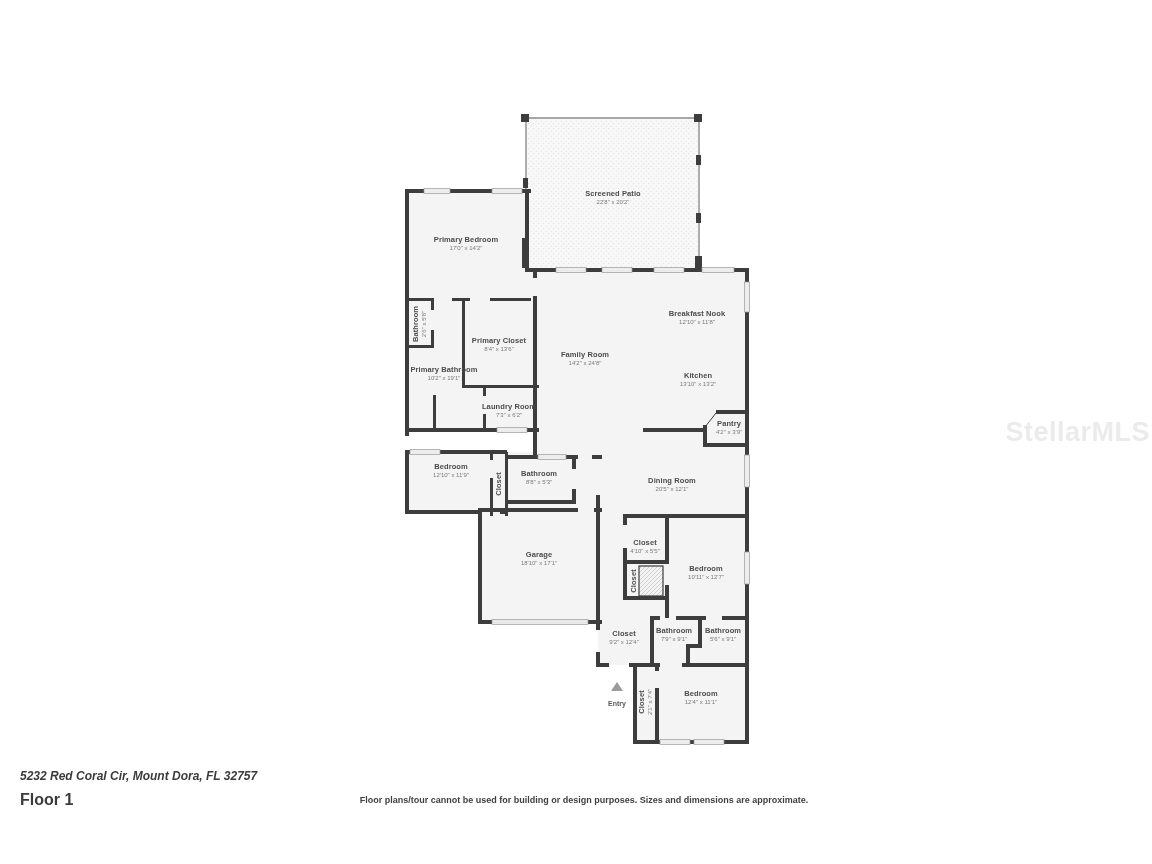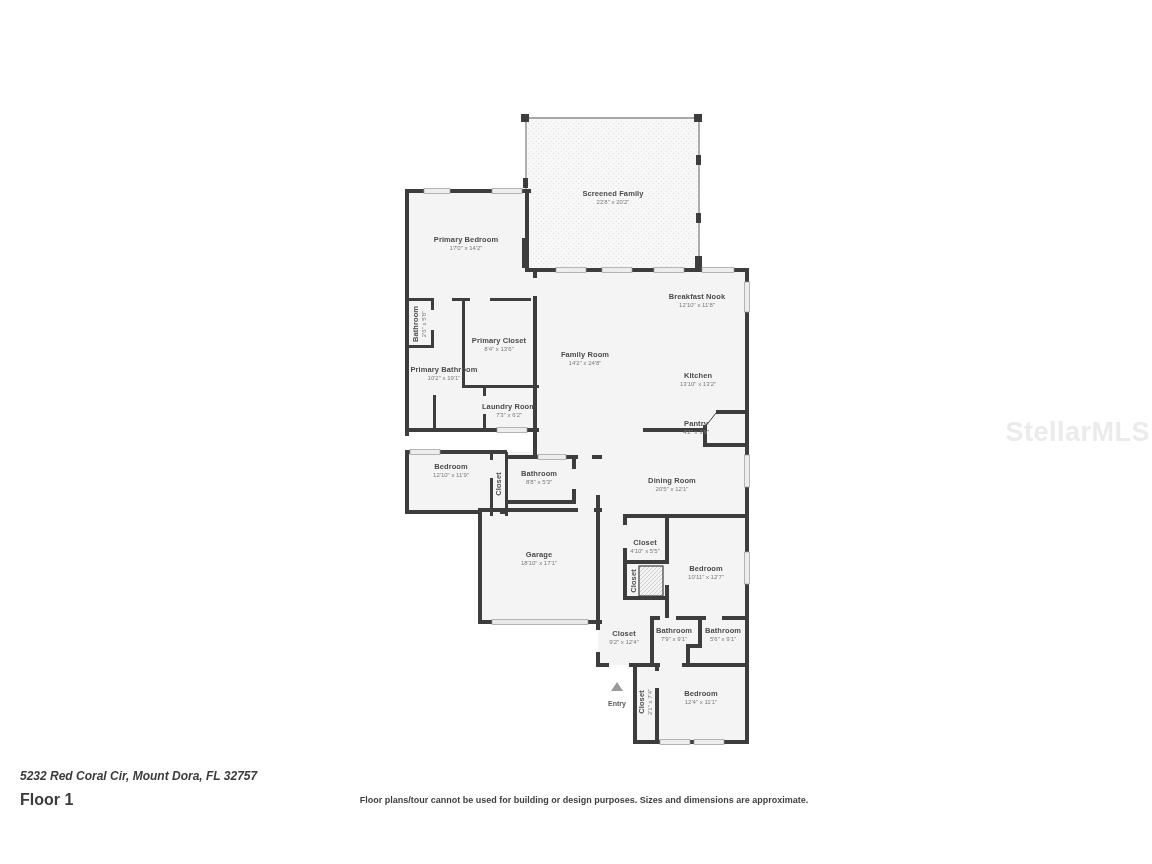--- a/index.html
+++ b/index.html
@@ -165,21 +165,21 @@
       <rect x="497" y="427.5" width="30" height="5"></rect>
       <rect x="492" y="619.5" width="96" height="5" fill="#e8e8e8"></rect>
     </g>
 
     <g>
       <polygon points="611,691 623,691 617,682" fill="#9a9a9a"></polygon>
     </g>
   </svg>
 
   <div class="room-label" style="left:613px;top:197px">
-    <span class="nm">Screened Family</span>
+    <span class="nm">Screened Patio</span>
     <span class="dm">22'8" x 20'2"</span>
   </div>
   <div class="room-label" style="left:466px;top:243px">
     <span class="nm">Primary Bedroom</span>
     <span class="dm">17'0" x 14'2"</span>
   </div>
   <div class="room-label v" style="left:419px;top:324px">
     <span class="nm">Bathroom</span>
     <span class="dm">2'6" x 5'8"</span>
   </div>
@@ -192,29 +192,29 @@
     <span class="dm">10'2" x 19'1"</span>
   </div>
   <div class="room-label" style="left:509px;top:410px">
     <span class="nm">Laundry Room</span>
     <span class="dm">7'3" x 6'2"</span>
   </div>
   <div class="room-label" style="left:585px;top:358px">
     <span class="nm">Family Room</span>
     <span class="dm">14'2" x 24'8"</span>
   </div>
-  <div class="room-label" style="left:697px;top:300px">
+  <div class="room-label" style="left:697px;top:317px">
     <span class="nm">Breakfast Nook</span>
     <span class="dm">12'10" x 11'8"</span>
   </div>
   <div class="room-label" style="left:698px;top:379px">
     <span class="nm">Kitchen</span>
     <span class="dm">13'10" x 13'2"</span>
   </div>
-  <div class="room-label" style="left:696px;top:427px">
+  <div class="room-label" style="left:729px;top:427px">
     <span class="nm">Pantry</span>
     <span class="dm">4'2" x 3'9"</span>
   </div>
   <div class="room-label" style="left:451px;top:470px">
     <span class="nm">Bedroom</span>
     <span class="dm">12'10" x 11'9"</span>
   </div>
   <div class="room-label v" style="left:498px;top:484px">
     <span class="nm">Closet</span>
   </div>

